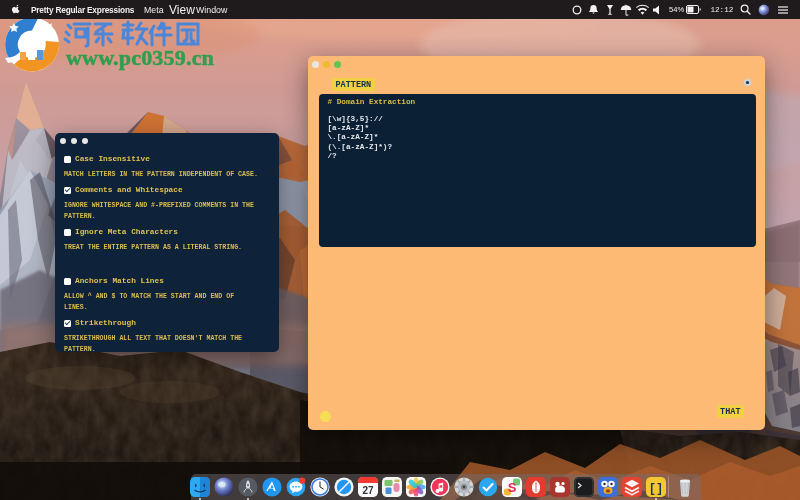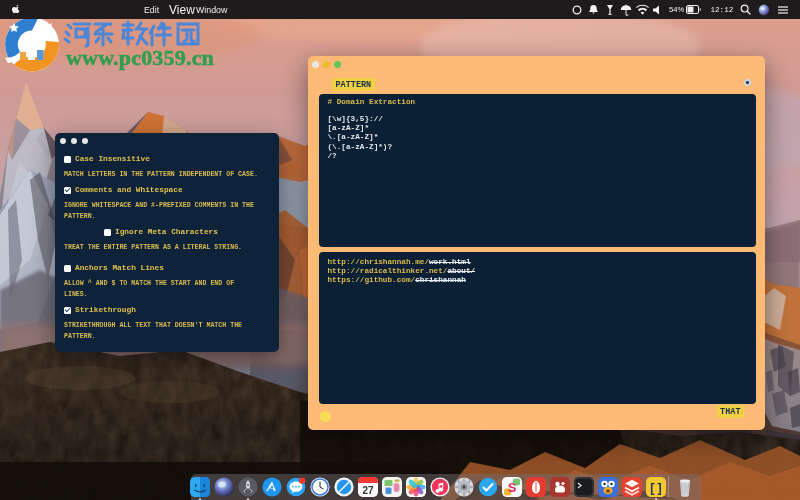--- a/index.html
+++ b/index.html
@@ -151,21 +151,22 @@
   <path d="M455,500 L480,480 L520,492 L540,500 Z" fill="#24150c" opacity="0.8"></path>
   <rect x="0" y="462" width="440" height="38" fill="#120d09" opacity="0.9"></rect>
   </svg>
 
 <div id="menubar">
   <span class="abs" style="left:12px;">
       <svg width="9" height="11" viewBox="0 0 24 28">
         <path fill="#f2f0f0" d="M16.4 1.5c.2 1.5-.4 3-1.3 4.1-.9 1.1-2.4 2-3.8 1.9-.2-1.5.5-3 1.3-4C13.5 2.4 15.1 1.6 16.4 1.5zM21 21c-.7 1.6-1 2.3-1.9 3.7-1.3 1.9-3 4.3-5.2 4.3-1.9 0-2.4-1.2-5-1.2s-3.2 1.2-5.1 1.2c-2.2 0-3.8-2.2-5.1-4.1C-4.9 19.5-5.3 13 .2 9.5 2 8.3 4.7 8.4 6.4 9.5c1.4.9 3.6.9 5.2 0 1.7-1 4.5-1.2 6.4.2-1.7 1-2.8 2.8-2.6 5 .2 2.6 1.7 4.8 3.6 5.6z" transform="translate(3,0) scale(0.82)"></path>
       </svg>
     </span>
-  <span class="abs" style="left:144px;font-size:8.8px;">Edit</span>
+  <span class="abs" style="left:31px;font-weight:bold;font-size:8.3px;letter-spacing:-0.2px;">Pretty Regular Expressions</span>
+  <span class="abs" style="left:144px;font-size:8.8px;">Meta</span>
   <span class="abs" style="left:169px;font-size:12px;">View</span>
   <span class="abs" style="left:196px;font-size:8.8px;">Window</span>
   <span class="abs" style="left:572px;">
       <svg width="10" height="10" viewBox="0 0 10 10">
         <circle cx="5" cy="5" r="3.8" fill="none" stroke="#f2f0f0" stroke-width="1.3"></circle>
       </svg>
     </span>
   <span class="abs" style="left:588px;">
       <svg width="11" height="11" viewBox="0 0 12 12">
         <path fill="#f2f0f0" d="M6 1a3.4 3.4 0 0 0-3.4 3.4c0 2.4-.9 3.6-1.6 4.2h10c-.7-.6-1.6-1.8-1.6-4.2A3.4 3.4 0 0 0 6 1zM4.8 9.4a1.2 1.2 0 0 0 2.4 0z"></path>
@@ -259,23 +260,23 @@
   <div class="dots">
       <div class="dot"></div>
       <div class="dot"></div>
       <div class="dot"></div>
     </div>
   <div style="position:absolute;left:9px;top:22px;width:195px;">
     <div class="cbrow"><div class="cb"></div>Case Insensitive</div>
     <div class="desc">MATCH LETTERS IN THE PATTERN INDEPENDENT OF CASE.</div>
     <div class="cbrow" style="margin-top:6px;"><div class="cb ck"></div>Comments and Whitespace</div>
     <div class="desc">IGNORE WHITESPACE AND #-PREFIXED COMMENTS IN THE PATTERN.</div>
-    <div class="cbrow" style="margin-top:6px;margin-left:40px;"><div class="cb"></div>Ignore Meta Characters</div>
+    <div class="cbrow" style="margin-top:6px;"><div class="cb"></div>Ignore Meta Characters</div>
     <div class="desc">TREAT THE ENTIRE PATTERN AS A LITERAL STRING.</div>
-    <div class="cbrow" style="margin-top:11px;"><div class="cb"></div>Anchors Match Lines</div>
+    <div class="cbrow" style="margin-top:24px;"><div class="cb"></div>Anchors Match Lines</div>
     <div class="desc">ALLOW ^ AND $ TO MATCH THE START AND END OF LINES.</div>
     <div class="cbrow" style="margin-top:6px;"><div class="cb ck"></div>Strikethrough</div>
     <div class="desc">STRIKETHROUGH ALL TEXT THAT DOESN'T MATCH THE PATTERN.</div>
   </div>
 </div>
 
 <div id="mwin" class="win">
   <div class="dots">
     <div class="dot" style="background:#e9e7e6;"></div>
     <div class="dot" style="background:#f0b92e;"></div>
@@ -286,25 +287,20 @@
       <path fill="#cfd3d8" d="M12 1l1.2 3.1 3.2-.9 .4 3.3 3.3.4-.9 3.2L22.3 12l-3.1 1.2.9 3.2-3.3.4-.4 3.3-3.2-.9L12 22.3l-1.2-3.1-3.2.9-.4-3.3-3.3-.4.9-3.2L1.7 12l3.1-1.2-.9-3.2 3.3-.4.4-3.3 3.2.9z"></path>
       <circle cx="12" cy="12" r="3.4" fill="#16334f"></circle>
     </svg>
   <div class="panel" id="pat">
     <div class="code yel" style="position:absolute;left:9px;top:4px;">#&nbsp;Domain&nbsp;Extraction</div>
     <div class="code" style="position:absolute;left:9px;top:20.5px;white-space:pre;">[\w]{3,5}://
 [a-zA-Z]*
 \.[a-zA-Z]*
 (\.[a-zA-Z]*)?
 /?</div>
-  </div>
-  <div class="panel" id="txt">
-    <div class="code" style="position:absolute;left:9px;top:6px;white-space:pre;"><span class="yel">http://chrishannah.me/</span><span class="wht">work.html</span>
-<span class="yel">http://radicalthinker.net/</span><span class="wht">about/</span>
-<span class="yel">https://github.com/</span><span class="wht">chrishannah</span></div>
   </div>
   <div id="ycirc"></div>
   <div class="badge" style="right:21px;bottom:12px;">THAT</div>
 </div>
 
 <div id="dock">
   <svg class="dk" style="left:-1px;" viewBox="0 0 20 20">
       <rect width="20" height="20" rx="4.5" fill="#2da9f2"></rect>
       <path d="M10 0 h10 v20 h-10 z" fill="#1b7fd4" opacity="0.85"></path>
       <path d="M5.5 7 q1 1.5 0 3 M14.5 7 q-1 1.5 0 3 M4.5 13 q5.5 4 11 0" stroke="#0b2a4a" stroke-width="1.2" fill="none"></path>

